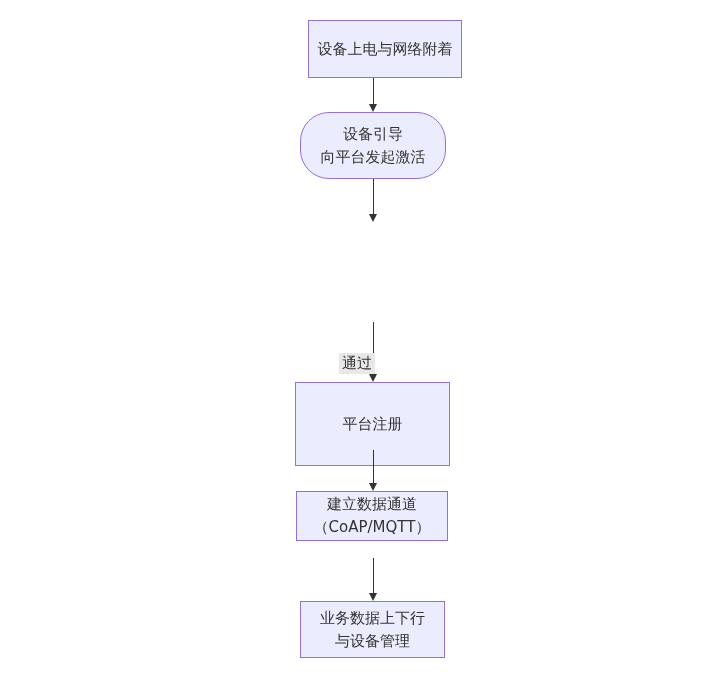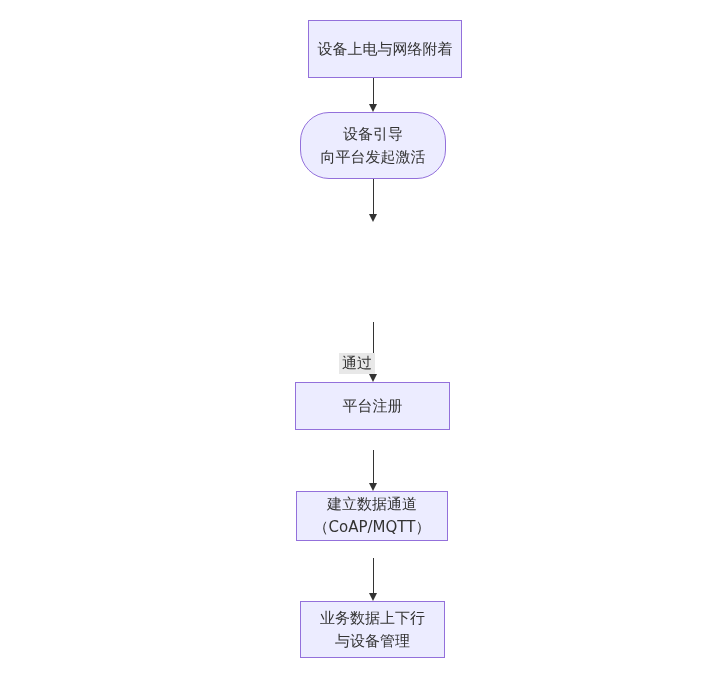--- a/index.html
+++ b/index.html
@@ -103,21 +103,21 @@
     <div class="head"></div>
   </div>
 
 
   <div class="arrow" style="left:369px; top:322px; height:60px;">
     <div class="shaft"></div>
     <div class="head"></div>
   </div>
   <div class="edge-label" style="left:357px; top:342px;margin-top:11px;">通过</div>
 
-  <div class="node" style="left:295px; top:382px; width:155px; height:48px;">
+  <div class="node" style="left:295px; top:382px; width:155px; height:84px;">
     <span class="line">平台注册</span>
   </div>
 
   <div class="arrow" style="left:369px; top:450px; height:41px;">
     <div class="shaft"></div>
     <div class="head"></div>
   </div>
 
   <div class="node" style="left:296px; top:491px; width:152px; height:50px;">
     <span class="line">建立数据通道</span>

